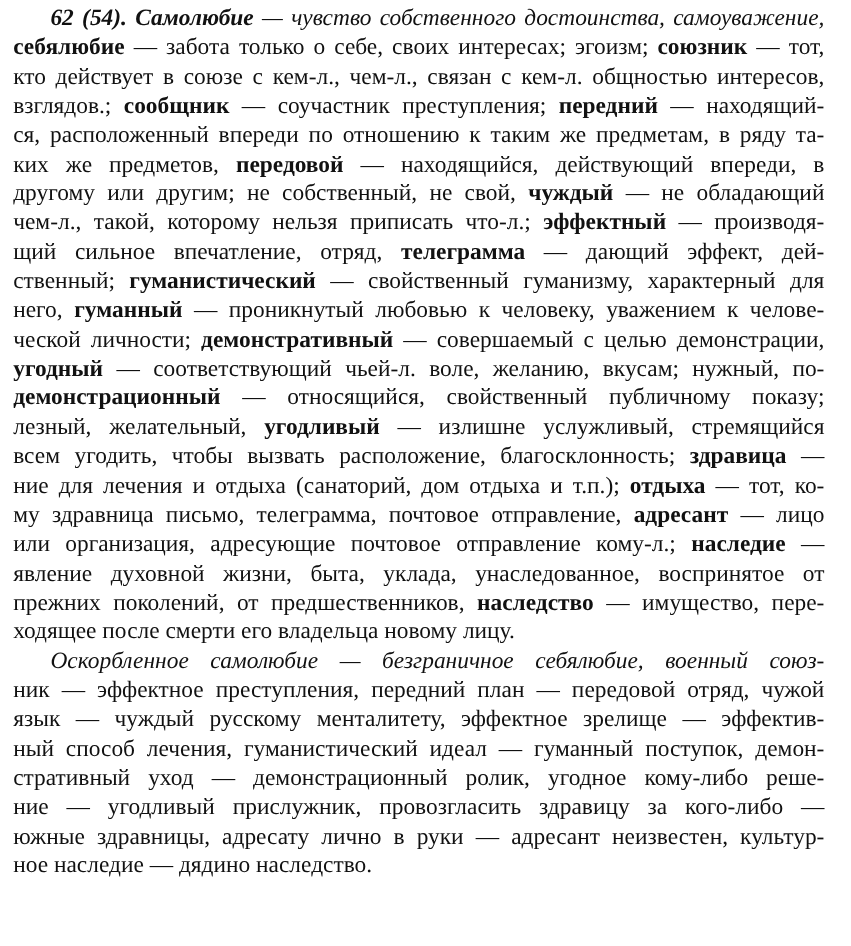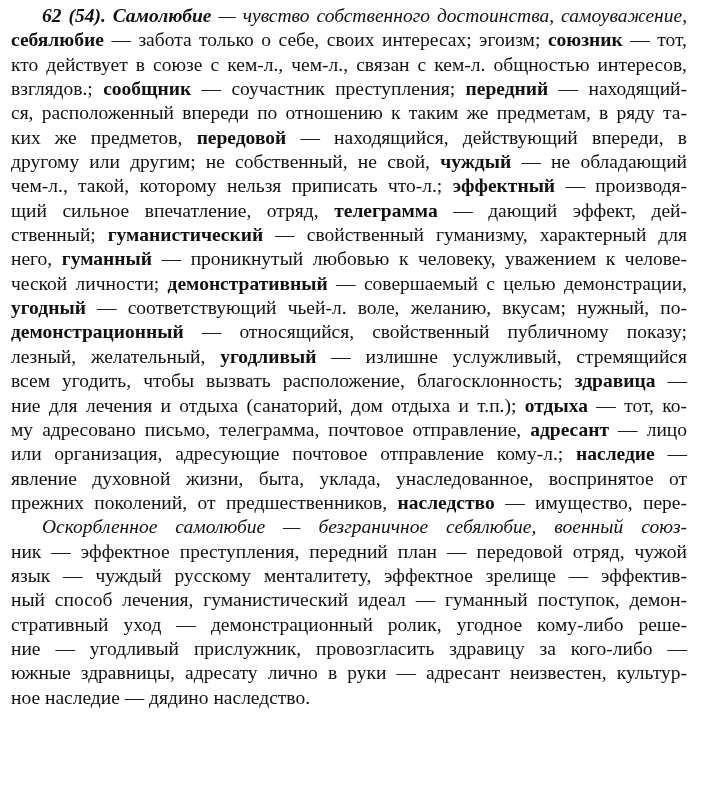--- a/index.html
+++ b/index.html
@@ -34,24 +34,25 @@
       <div class="line"><span>чем-л., такой, которому нельзя приписать что-л.; </span><span class="b">эффектный</span><span> — производя-</span></div>
       <div class="line"><span>щий сильное впечатление, отряд, </span><span class="b">телеграмма</span><span> — дающий эффект, дей-</span></div>
       <div class="line"><span>ственный; </span><span class="b">гуманистический</span><span> — свойственный гуманизму, характерный для</span></div>
       <div class="line"><span>него, </span><span class="b">гуманный</span><span> — проникнутый любовью к человеку, уважением к челове-</span></div>
       <div class="line"><span>ческой личности; </span><span class="b">демонстративный</span><span> — совершаемый с целью демонстрации,</span></div>
       <div class="line"><span class="b">угодный</span><span> — соответствующий чьей-л. воле, желанию, вкусам; нужный, по-</span></div>
       <div class="line"><span class="b">демонстрационный</span><span> — относящийся, свойственный публичному показу;</span></div>
       <div class="line"><span>лезный, желательный, </span><span class="b">угодливый</span><span> — излишне услужливый, стремящийся</span></div>
       <div class="line"><span>всем угодить, чтобы вызвать расположение, благосклонность; </span><span class="b">здравица</span><span> —</span></div>
       <div class="line"><span>ние для лечения и отдыха (санаторий, дом отдыха и т.п.); </span><span class="b">отдыха</span><span> — тот, ко-</span></div>
-      <div class="line"><span>му адресовано письмо, телеграмма, почтовое отправление, </span><span class="b">адресант</span><span> — лицо</span></div>
+      <div class="line"><span>му здравница письмо, телеграмма, почтовое отправление, </span><span class="b">адресант</span><span> — лицо</span></div>
       <div class="line"><span>или организация, адресующие почтовое отправление кому-л.; </span><span class="b">наследие</span><span> —</span></div>
       <div class="line"><span>явление духовной жизни, быта, уклада, унаследованное, воспринятое от</span></div>
       <div class="line"><span>прежних поколений, от предшественников, </span><span class="b">наследство</span><span> — имущество, пере-</span></div>
+      <div class="line last"><span>ходящее после смерти его владельца новому лицу.</span></div>
     </div>
   <div id="p2" class="para2">
       <div class="line indent">Оскорбленное самолюбие — безграничное себялюбие, военный союз-</div>
       <div class="line">ник — эффектное преступления, передний план — передовой отряд, чужой</div>
       <div class="line">язык — чуждый русскому менталитету, эффектное зрелище — эффектив-</div>
       <div class="line">ный способ лечения, гуманистический идеал — гуманный поступок, демон-</div>
       <div class="line">стративный уход — демонстрационный ролик, угодное кому-либо реше-</div>
       <div class="line">ние — угодливый прислужник, провозгласить здравицу за кого-либо —</div>
       <div class="line">южные здравницы, адресату лично в руки — адресант неизвестен, культур-</div>
       <div class="line last">ное наследие — дядино наследство.</div>

